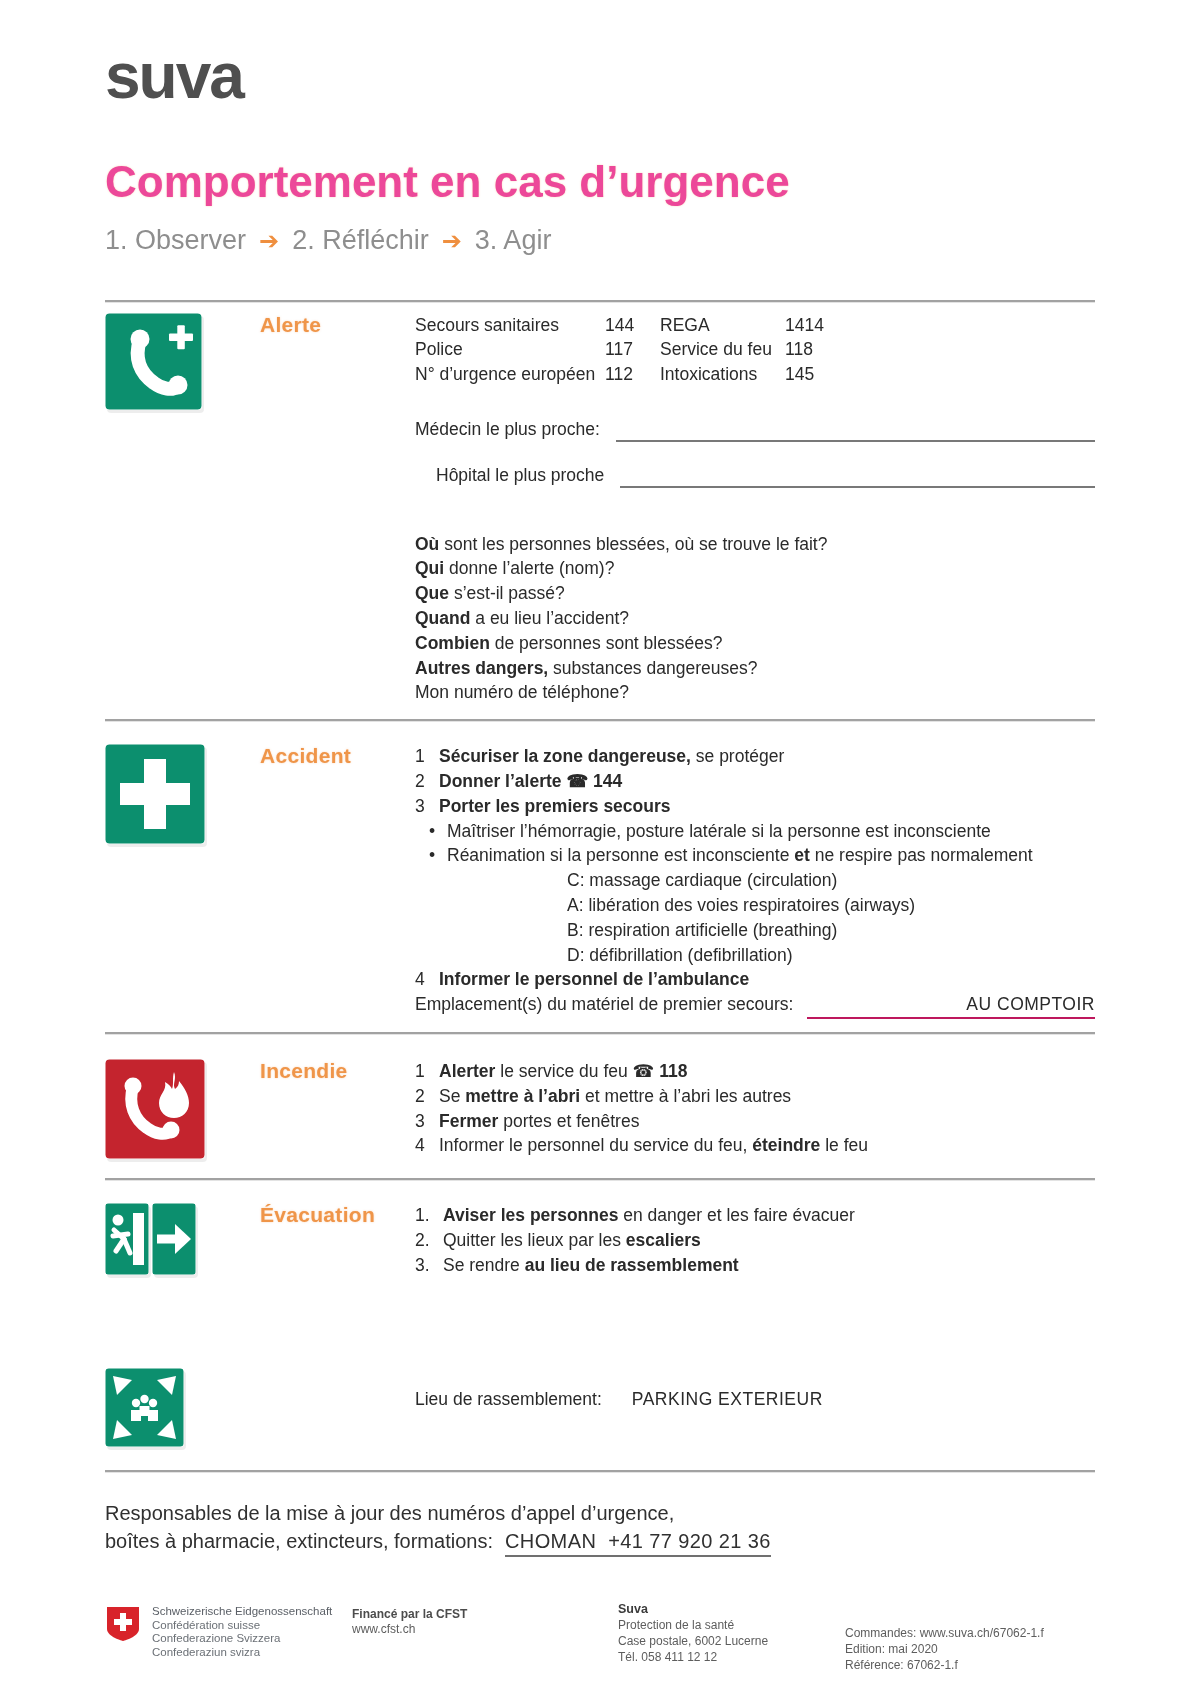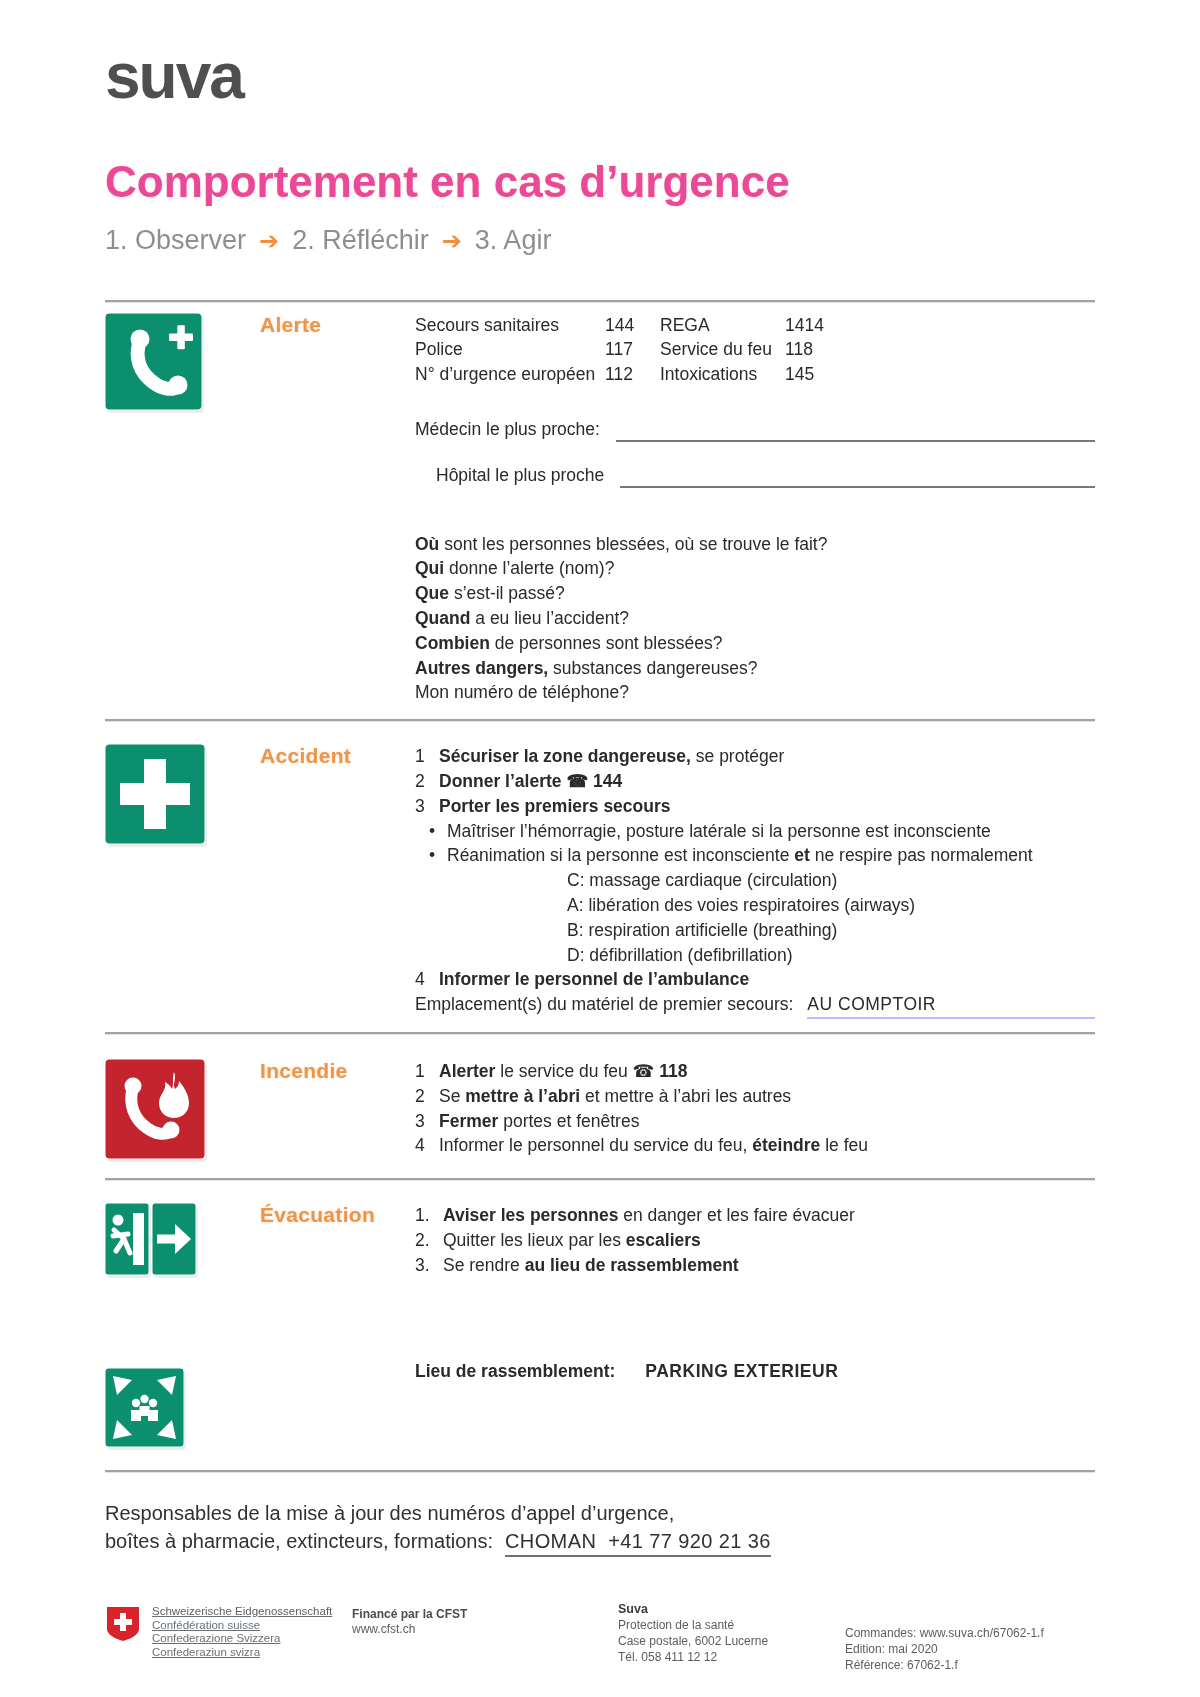--- a/index.html
+++ b/index.html
@@ -40,45 +40,45 @@
   .hopital { margin-top:21px;margin-left:21px; }
   .questions { margin-top:44px; }
   .q b { font-weight:bold; }
 
   
   .li { display:flex; }
   .li .num { width:24px; flex:0 0 24px; }
   .li.bullet { padding-left:14px; }
   .li.bullet .num { width:18px; flex:0 0 18px; }
   .cabd { padding-left:152px; }
-  .emplacement { display:flex; margin-top:0; }
-  .emplacement .fill-value { flex:1; border-bottom:2px solid #c4b5fd; margin-left:14px;
+  .emplacement { display:flex; margin-top:0;text-align:right; }
+  .emplacement .fill-value { flex:1; border-bottom:2px solid #be185d; margin-left:14px;
                              letter-spacing:.5px; }
   .evac .li .num { width:28px; flex:0 0 28px; }
-  .lieu { display:flex; margin-top:82px;font-weight:bold; }
+  .lieu { display:flex; margin-top:110px; }
   .lieu .val { margin-left:30px; letter-spacing:.5px; }
 
   .evac-icons { display:flex; flex-direction:column; width:92px; }
   .evac-top { display:flex; gap:3px; }
   .assembly { margin-top:93px; }
 
   .rule.r2 { margin:14px 105px 0; }
   .rule.r3 { margin:13px 105px 0; }
   .rule.r4 { margin:15px 105px 0; }
   .rule.r5 { margin:23px 105px 0; }
 
   
   .responsables { margin:27px 105px 0; font-size:20px; line-height:27.5px; color:#303030; }
   .responsables .line2 { display:flex; }
   .responsables .val { margin-left:12px; border-bottom:2px solid #707070; letter-spacing:.4px; }
 
   
   .bottom { position:relative; height:130px; margin-top:44px; font-size:12px; color:#5d5d5d; }
   .swiss { position:absolute; left:105px; top:4px; display:flex; gap:11px; }
-  .swiss-lines { font-size:11.5px; line-height:13.5px; color:#6b7076;text-decoration:underline; }
+  .swiss-lines { font-size:11.5px; line-height:13.5px; color:#6b7076; }
   .swiss-lines .ln0 { color:#5a5f66; }
   .cfst { position:absolute; left:352px; top:6px; line-height:15px; }
   .cfst .b { font-weight:bold; color:#4c4c4c; }
   .suva-addr { position:absolute; left:618px; top:0; line-height:16px; }
   .suva-addr .b { font-weight:bold; color:#3c3c3c; font-size:12.5px; }
   .orders { position:absolute; left:845px; top:24px; line-height:16px; }
   b { font-weight:bold;text-align:center; }
 </style>
 </head>
 <body>

